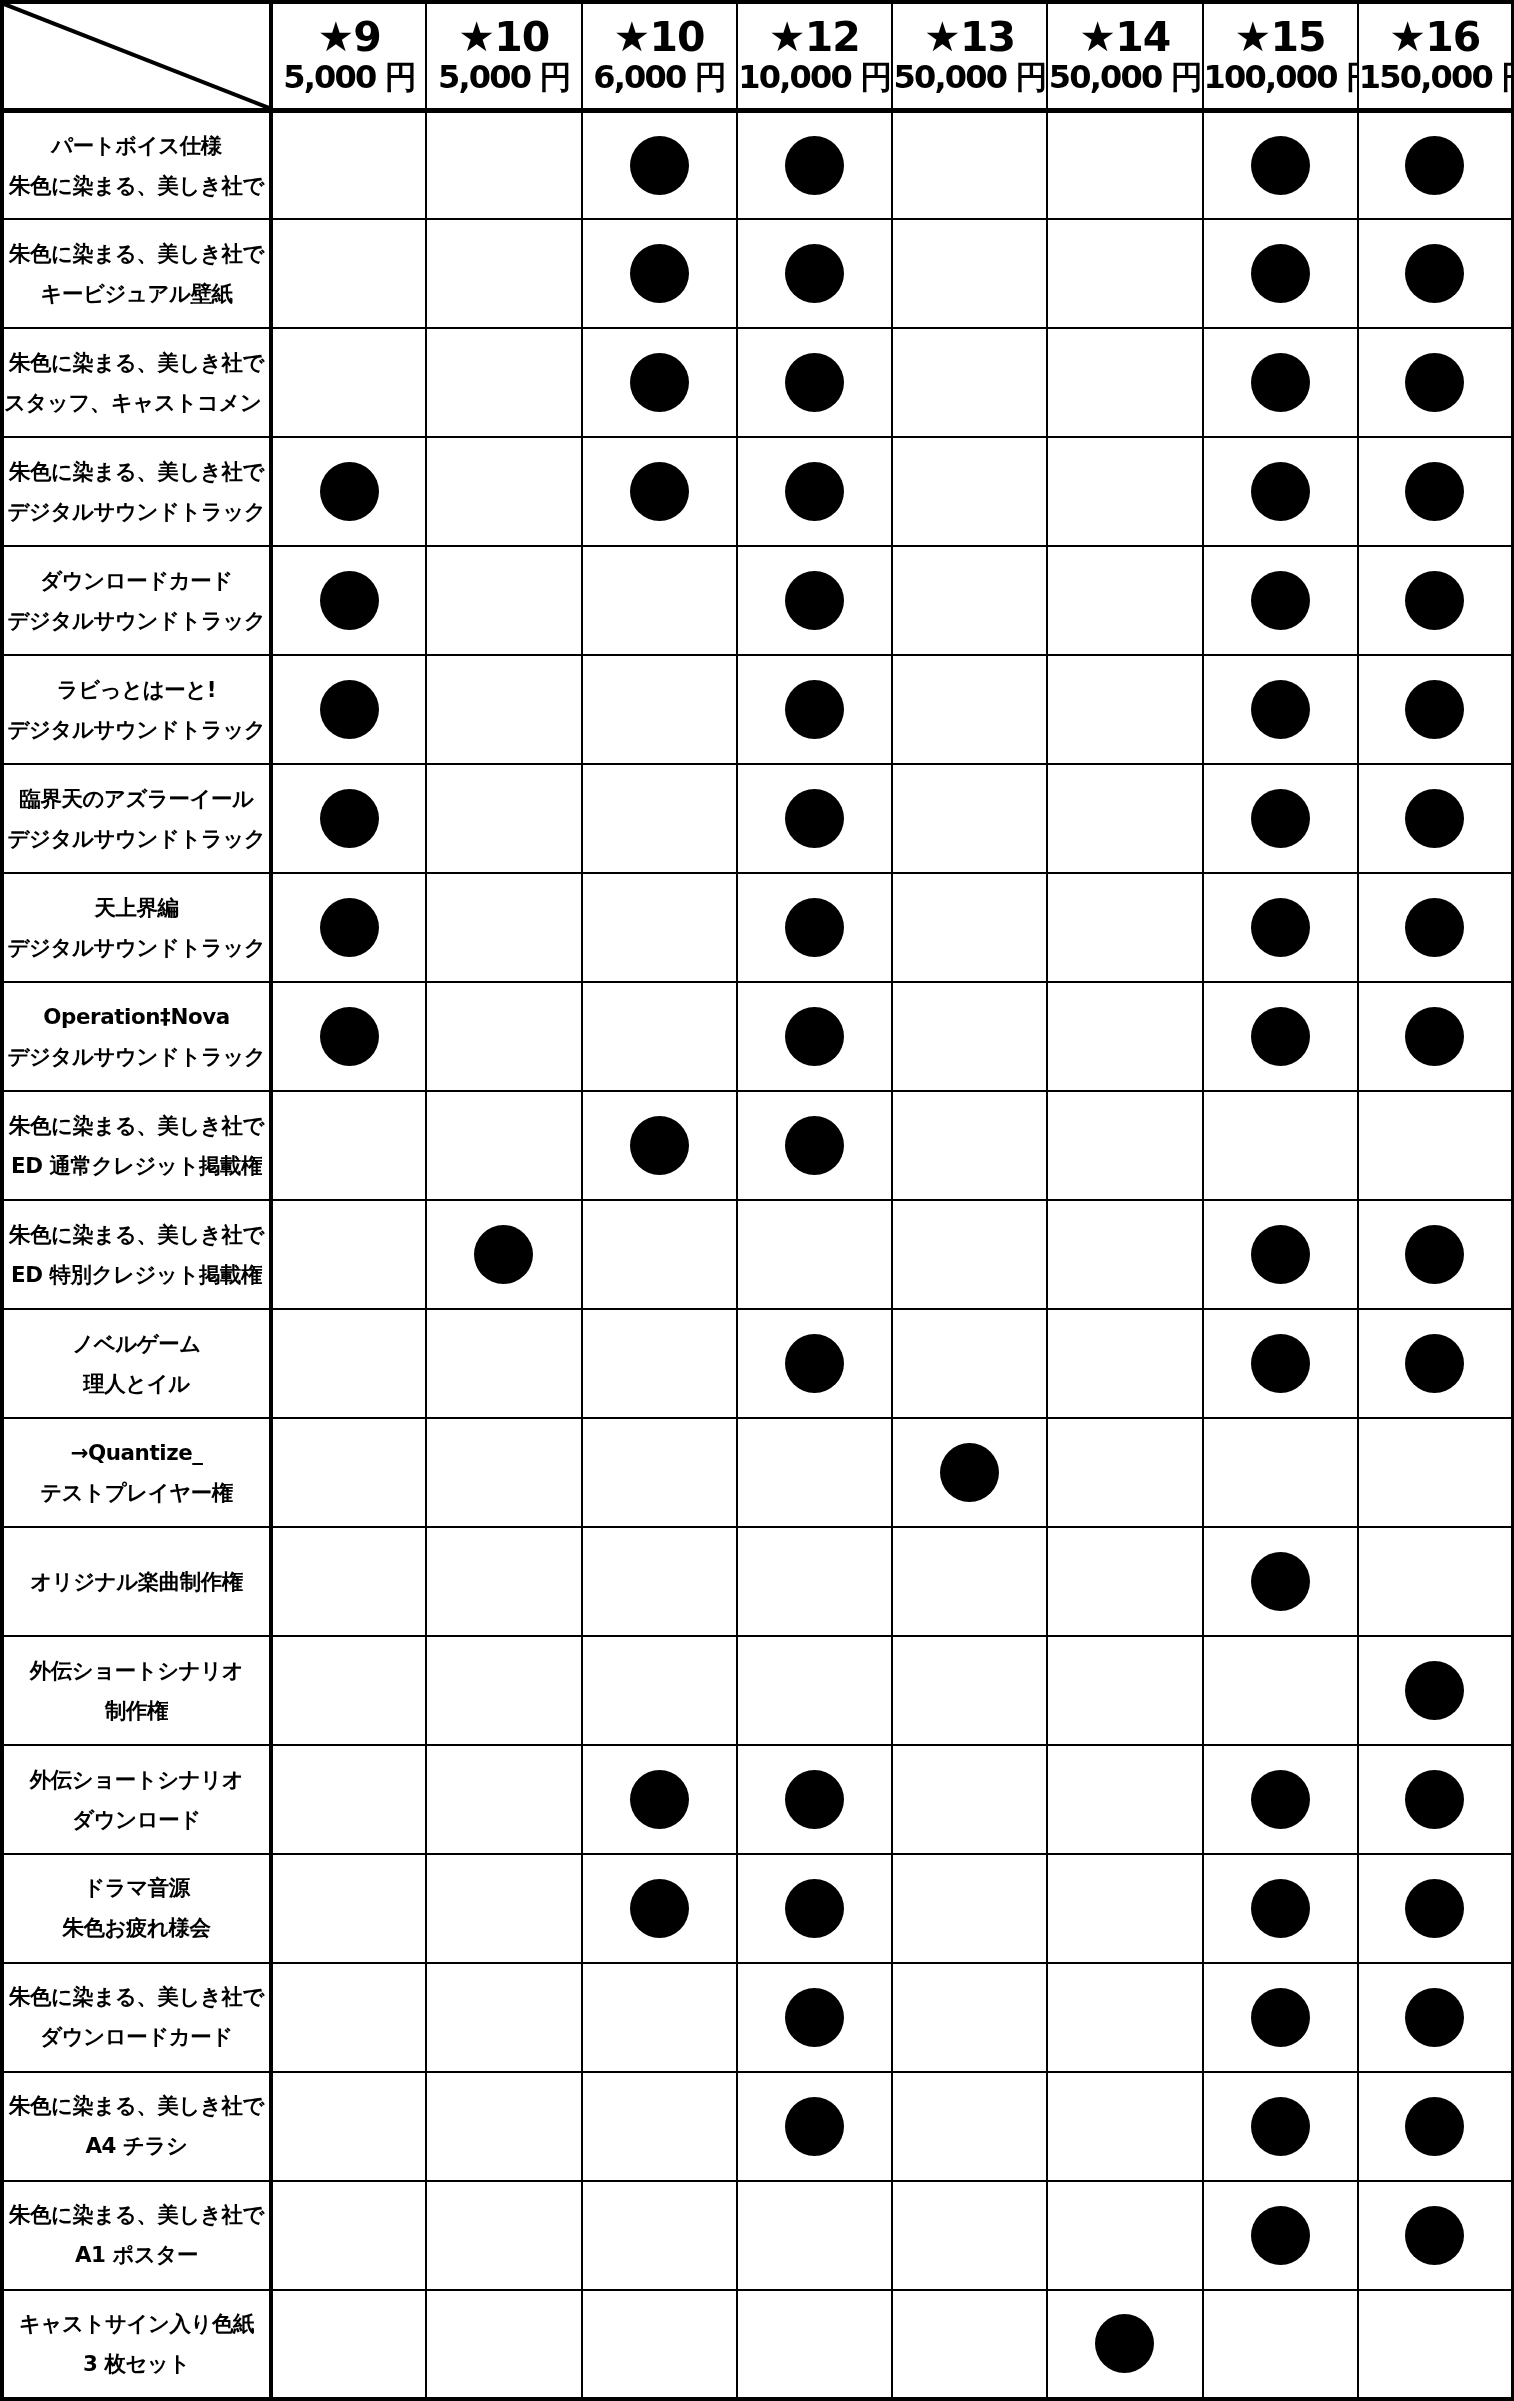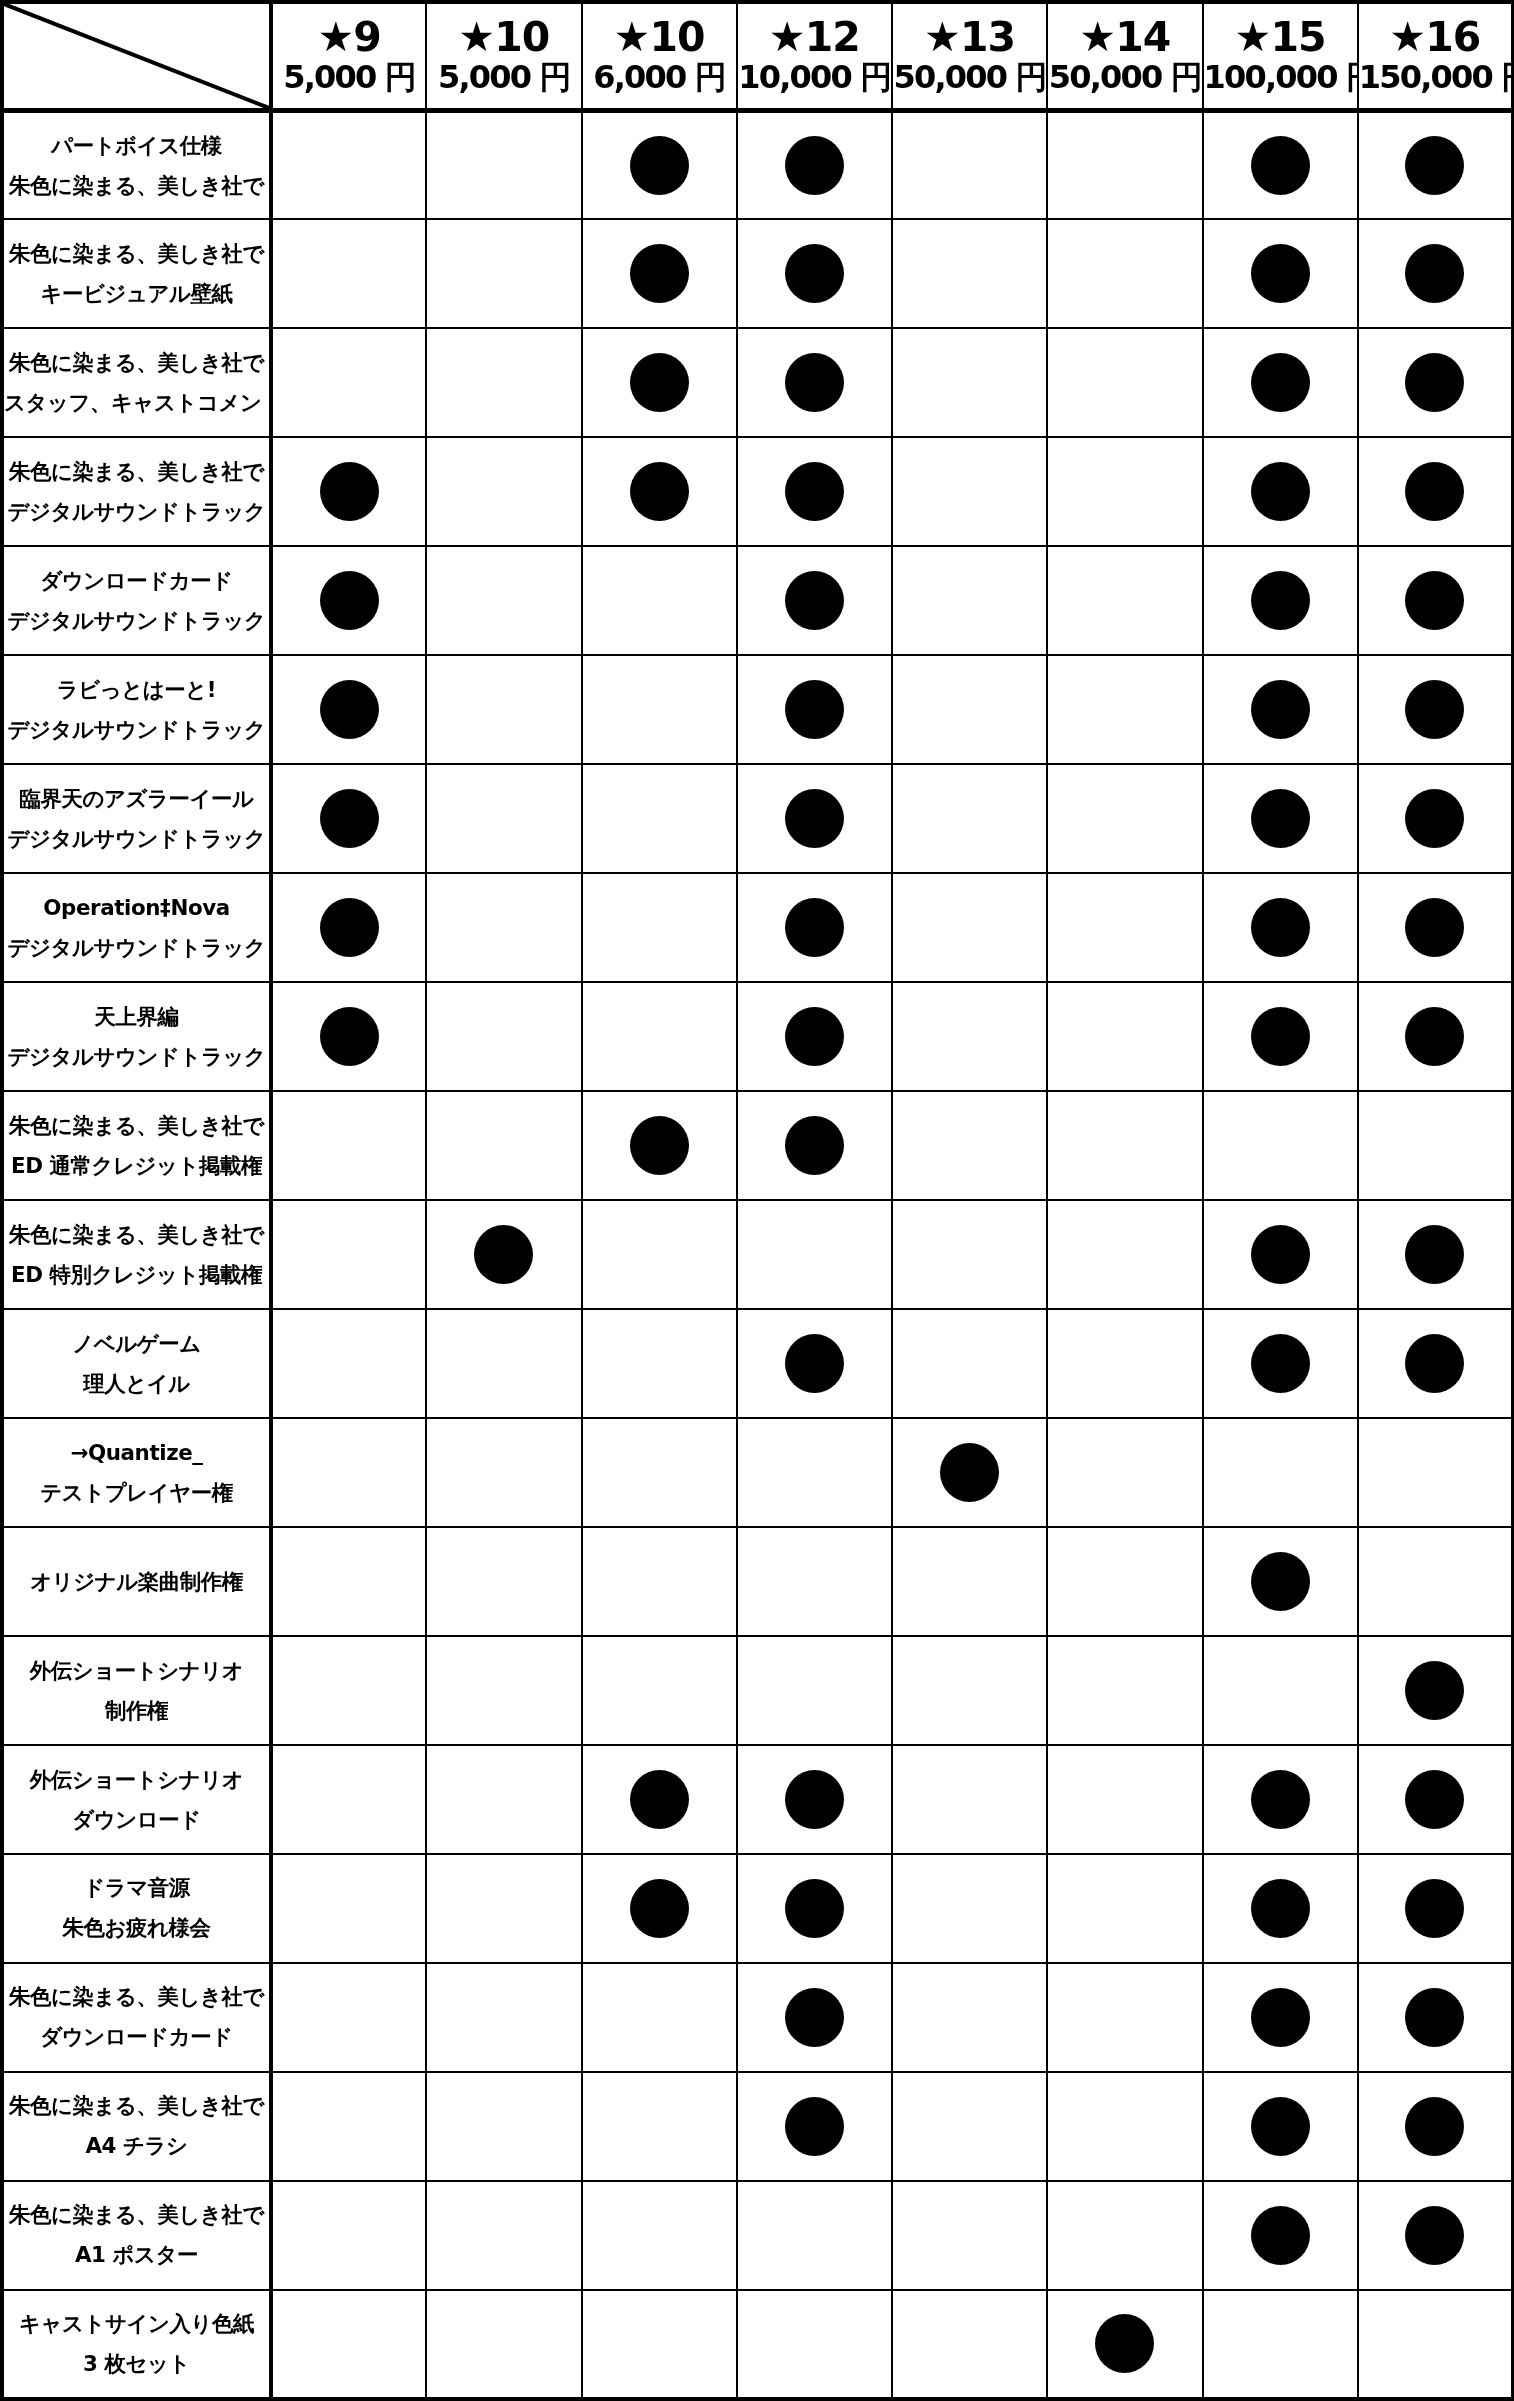--- a/index.html
+++ b/index.html
@@ -226,35 +226,35 @@
         <td class="cell"></td>
         <td class="cell"></td>
         <td class="cell"><span class="dot" style="background: rgb(0, 0, 0);"></span></td>
         <td class="cell"></td>
         <td class="cell"></td>
         <td class="cell"><span class="dot" style="background: rgb(0, 0, 0);"></span></td>
         <td class="cell"><span class="dot" style="background: rgb(0, 0, 0);"></span></td>
       </tr>
       <tr>
         <td class="label">
+          <div class="lbl-line">天上界編</div>
+          <div class="lbl-line">デジタルサウンドトラック</div>
+        </td>
+        <td class="cell"><span class="dot" style="background: rgb(0, 0, 0);"></span></td>
+        <td class="cell"></td>
+        <td class="cell"></td>
+        <td class="cell"><span class="dot" style="background: rgb(0, 0, 0);"></span></td>
+        <td class="cell"></td>
+        <td class="cell"></td>
+        <td class="cell"><span class="dot" style="background: rgb(0, 0, 0);"></span></td>
+        <td class="cell"><span class="dot" style="background: rgb(0, 0, 0);"></span></td>
+      </tr>
+      <tr>
+        <td class="label">
           <div class="lbl-line">Operation‡Nova</div>
-          <div class="lbl-line">デジタルサウンドトラック</div>
-        </td>
-        <td class="cell"><span class="dot" style="background: rgb(0, 0, 0);"></span></td>
-        <td class="cell"></td>
-        <td class="cell"></td>
-        <td class="cell"><span class="dot" style="background: rgb(0, 0, 0);"></span></td>
-        <td class="cell"></td>
-        <td class="cell"></td>
-        <td class="cell"><span class="dot" style="background: rgb(0, 0, 0);"></span></td>
-        <td class="cell"><span class="dot" style="background: rgb(0, 0, 0);"></span></td>
-      </tr>
-      <tr>
-        <td class="label">
-          <div class="lbl-line">天上界編</div>
           <div class="lbl-line">デジタルサウンドトラック</div>
         </td>
         <td class="cell"><span class="dot" style="background: rgb(0, 0, 0);"></span></td>
         <td class="cell"></td>
         <td class="cell"></td>
         <td class="cell"><span class="dot" style="background: rgb(0, 0, 0);"></span></td>
         <td class="cell"></td>
         <td class="cell"></td>
         <td class="cell"><span class="dot" style="background: rgb(0, 0, 0);"></span></td>
         <td class="cell"><span class="dot" style="background: rgb(0, 0, 0);"></span></td>

